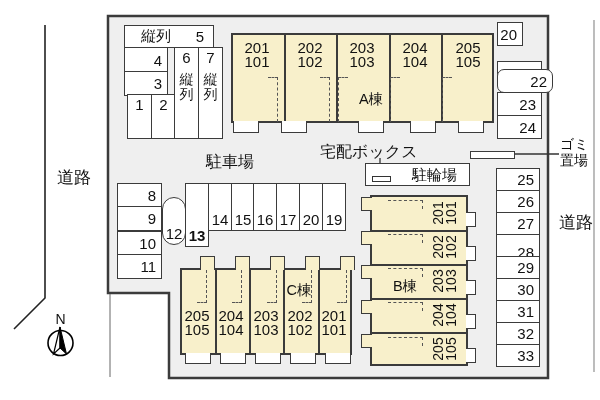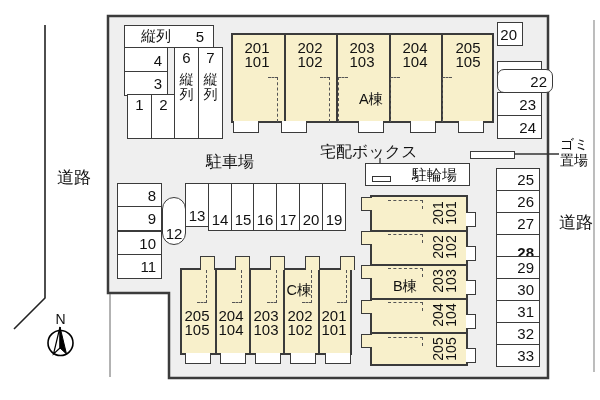--- a/index.html
+++ b/index.html
@@ -83,38 +83,38 @@
   </div>
 
   <div class="lbl" style="left:206px;top:152px;font-size:16px;">駐車場</div>
 
   <div class="box num-r" style="left:117px;top:183px;width:45px;height:24px;">8</div>
   <div class="box num-r" style="left:117px;top:206px;width:45px;height:25px;">9</div>
   <div class="box num-r" style="left:117px;top:231px;width:45px;height:24px;">10</div>
   <div class="box num-r" style="left:117px;top:254px;width:45px;height:25px;">11</div>
 
   <div class="box num-b" style="left:162px;top:197px;width:24px;height:48px;border-radius:12px;">12</div>
-  <div class="box num-b" style="left:185px;top:183px;width:24px;height:44px;">13</div>
+  <div class="box num-b" style="left:185px;top:183px;width:24px;height:64px;font-weight:bold;">13</div>
   <div class="box num-b" style="left:208px;top:183px;width:24px;height:48px;">14</div>
   <div class="box num-b" style="left:231px;top:183px;width:24px;height:48px;">15</div>
   <div class="box num-b" style="left:253px;top:183px;width:24px;height:48px;">16</div>
   <div class="box num-b" style="left:276px;top:183px;width:24px;height:48px;">17</div>
   <div class="box num-b" style="left:299px;top:183px;width:24px;height:48px;">20</div>
   <div class="box num-b" style="left:322px;top:183px;width:24px;height:48px;">19</div>
 
   <div class="box num-r" style="left:497px;top:22px;width:26px;height:24px;">20</div>
   <div class="box num-r" style="left:497px;top:45px;width:45px;height:25px;margin-top:16px;">21</div>
   <div class="box num-r" style="left:497px;top:69px;width:56px;height:24px;border-radius:7px;">22</div>
   <div class="box num-r" style="left:497px;top:92px;width:45px;height:24px;">23</div>
   <div class="box num-r" style="left:497px;top:115px;width:45px;height:24px;">24</div>
 
   <div class="box num-r" style="left:496px;top:168px;width:44px;height:23px;">25</div>
   <div class="box num-r" style="left:496px;top:190px;width:44px;height:23px;">26</div>
   <div class="box num-r" style="left:496px;top:212px;width:44px;height:23px;">27</div>
-  <div class="box num-r" style="left:496px;top:234px;width:44px;height:37px;font-weight:bold;">28</div>
+  <div class="box num-r" style="left:496px;top:234px;width:44px;height:37px;">28</div>
   <div class="box num-r" style="left:496px;top:256px;width:44px;height:23px;">29</div>
   <div class="box num-r" style="left:496px;top:278px;width:44px;height:23px;">30</div>
   <div class="box num-r" style="left:496px;top:300px;width:44px;height:23px;">31</div>
   <div class="box num-r" style="left:496px;top:322px;width:44px;height:23px;">32</div>
   <div class="box num-r" style="left:496px;top:344px;width:44px;height:23px;">33</div>
 
   <div class="lbl" style="left:320px;top:142px;font-size:16px;">宅配ボックス</div>
   <div class="box" style="left:365px;top:163px;width:105px;height:23px;z-index:2;">
     <div style="position:absolute;left:6px;top:12px;width:19px;height:6px;border:1.3px solid #333;background:#fff;box-sizing:border-box;"></div>
     <div style="position:absolute;left:34px;top:2px;right:0;text-align:center;font-size:15px;">駐輪場</div>

